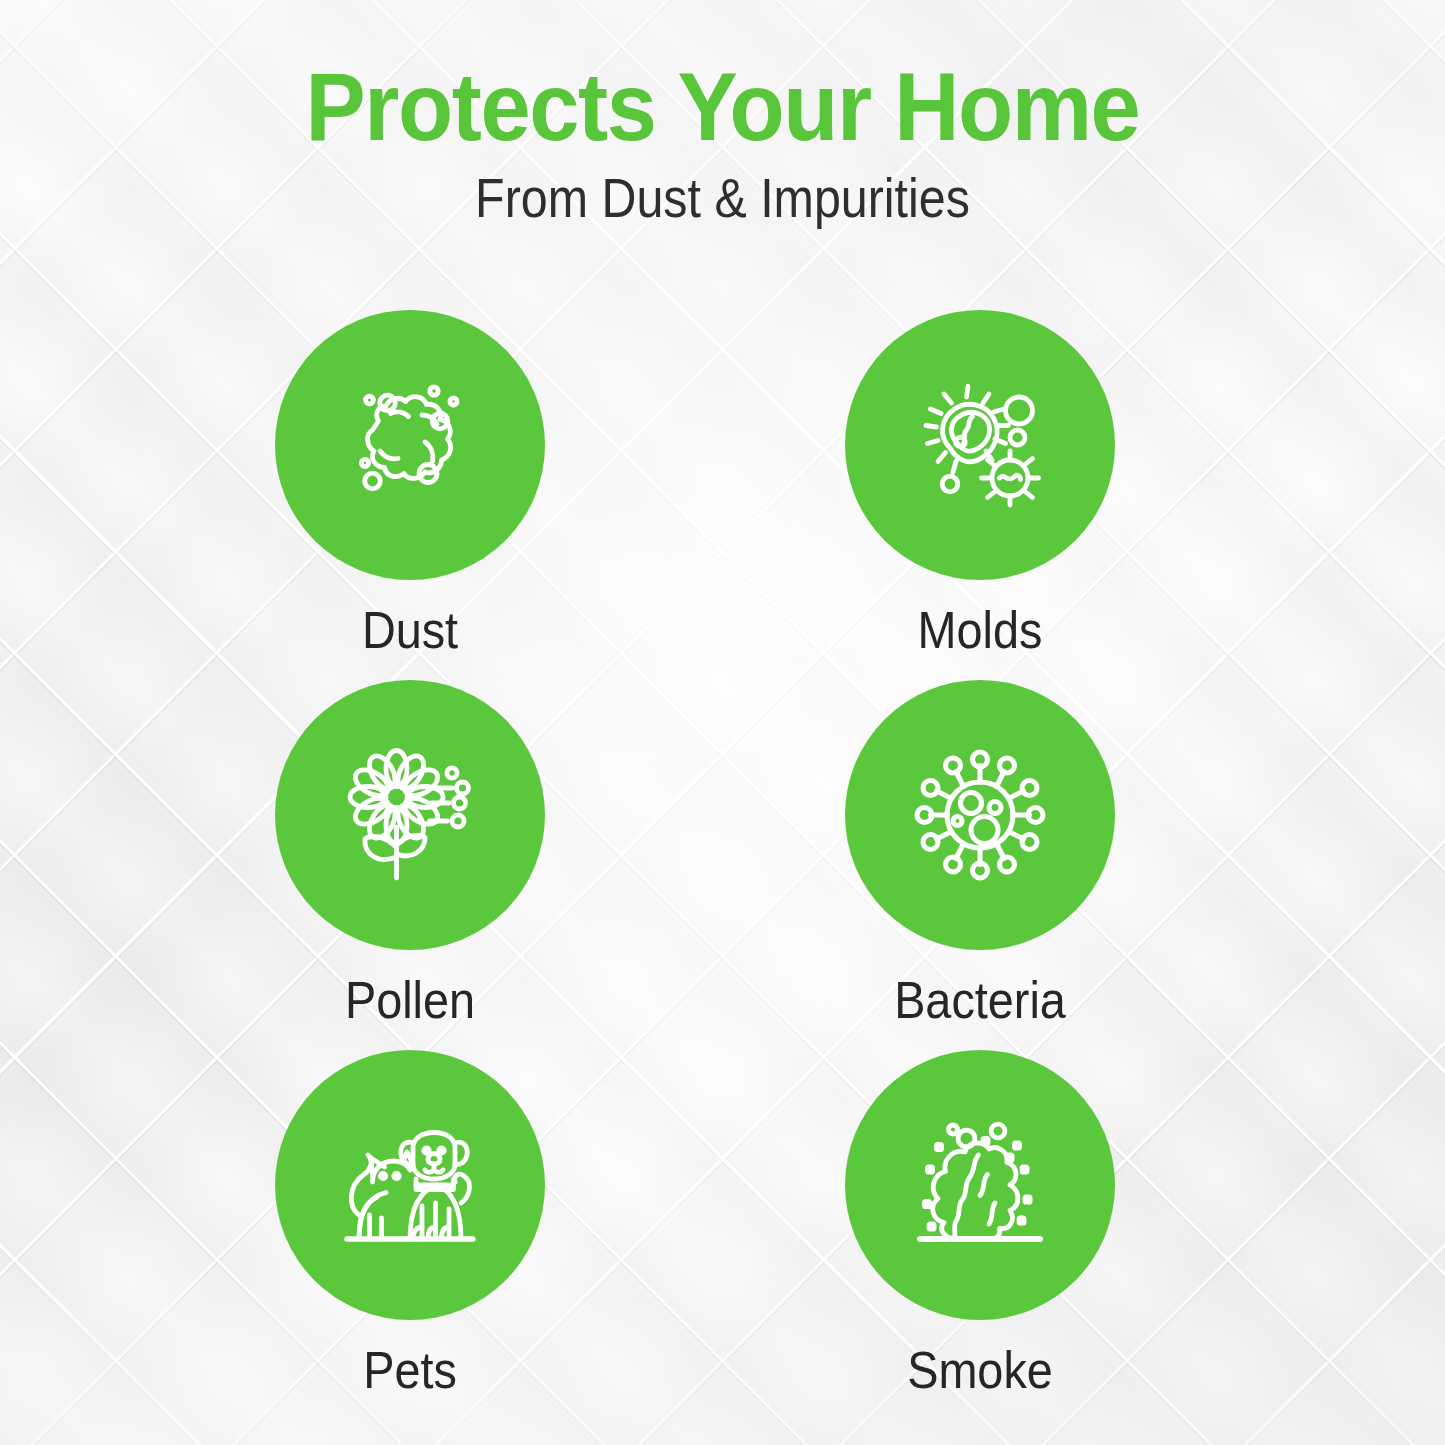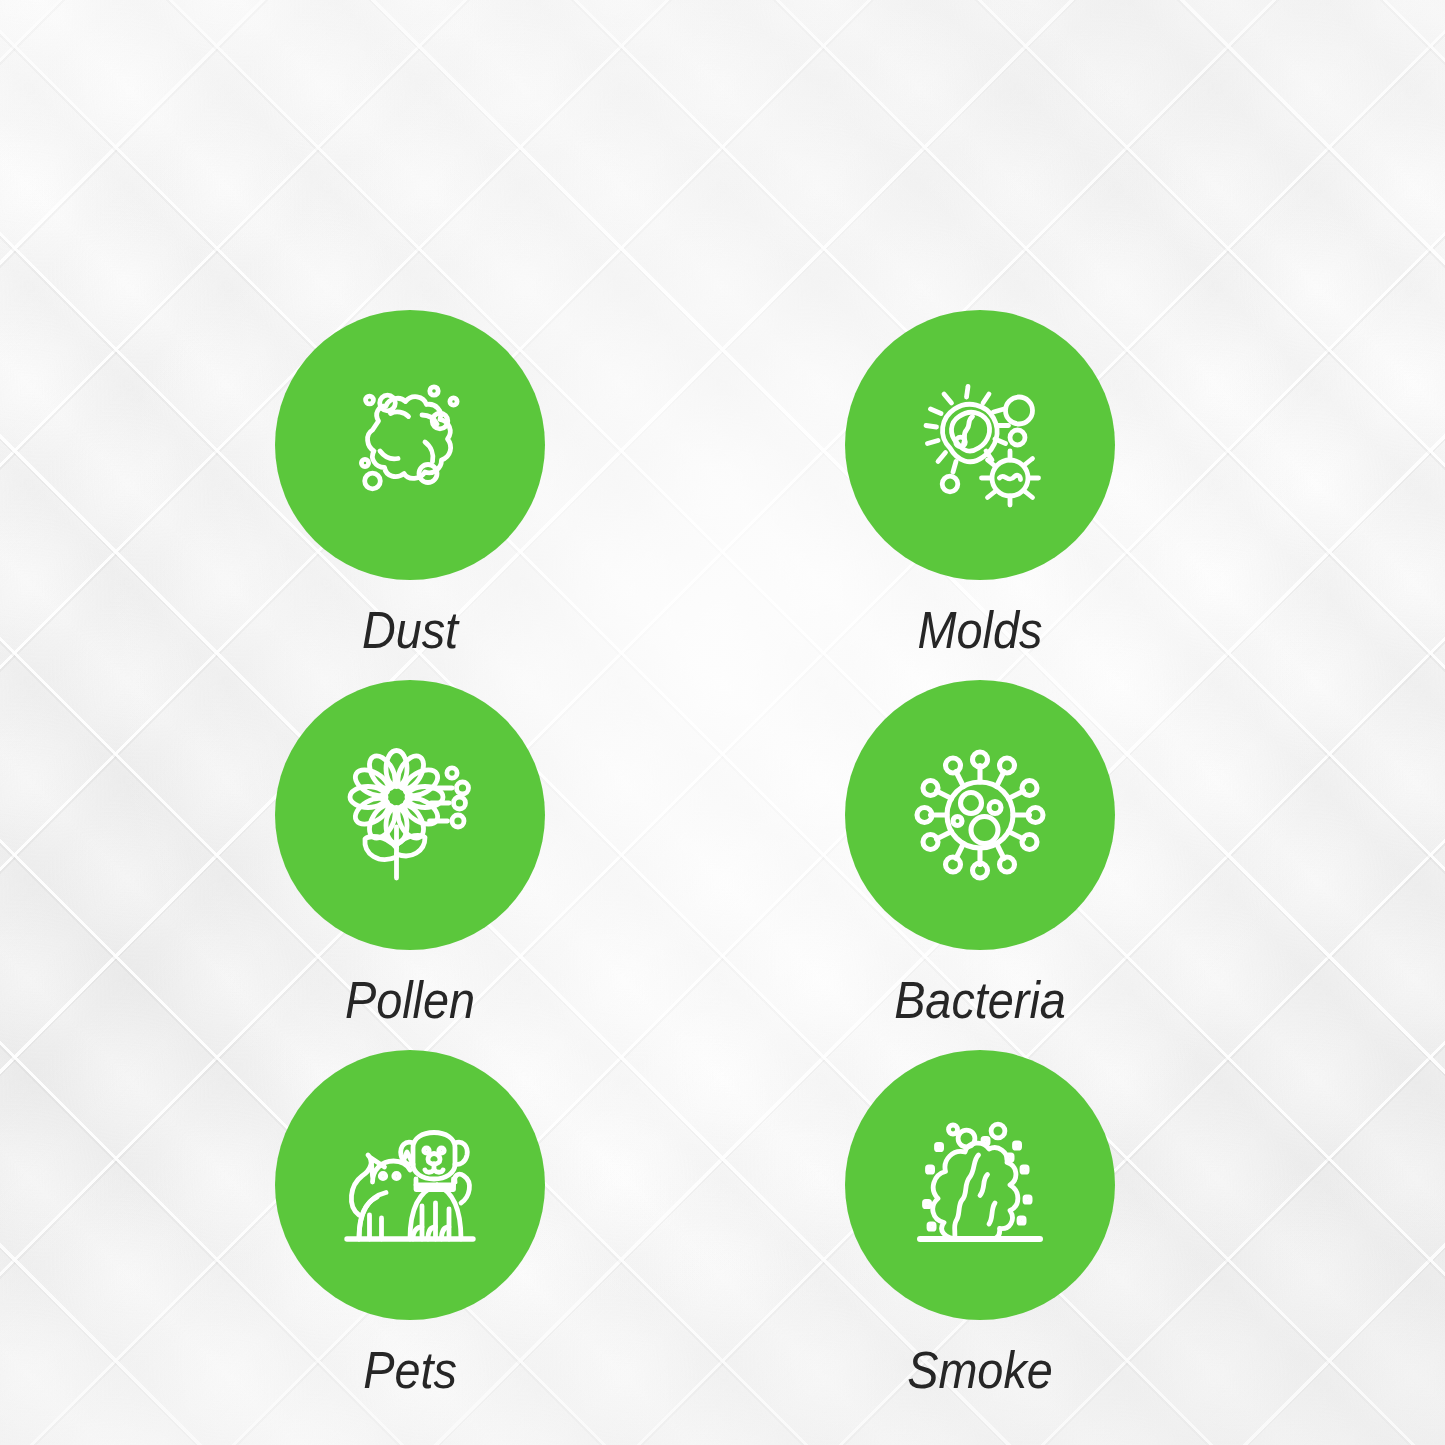--- a/index.html
+++ b/index.html
@@ -98,21 +98,20 @@
     transform: scaleX(0.88);
   }
 
   
   .grid {
     position: absolute;
     top: 310px;
     left: 0;
     width: 1414px;
     z-index: 4;
-    font-style: italic;
   }
   .grid-row {
     display: flex;
     justify-content: flex-start;
     height: 370px;
     position: relative;
   }
   .cell {
     width: 622px;
     position: relative;
@@ -155,20 +154,24 @@
 </head>
 <body>
 
 <div id="poster">
 
   <div class="bg-layer bg-base"></div>
   <div class="bg-layer bg-facets"></div>
   <div class="bg-layer bg-diamonds"></div>
   <div class="bg-layer bg-vignette"></div>
 
+  <div class="header">
+    <h1 class="title">Protects Your Home</h1>
+    <p class="subtitle">From Dust &amp; Impurities</p>
+  </div>
 
   <div class="grid">
 
     <div class="grid-row">
 
       <div class="cell">
         <div class="circle">
           <svg viewBox="0 0 100 100" fill="none" stroke="#ffffff" stroke-width="3.2" stroke-linecap="round" stroke-linejoin="round">
             <path d="M29 34 C26 29 29 24 34 24 C36 19 43 17 47 21 C51 16 59 17 61 23
                      C67 22 72 27 70 33 C76 34 79 41 75 46 C79 51 77 58 71 60

